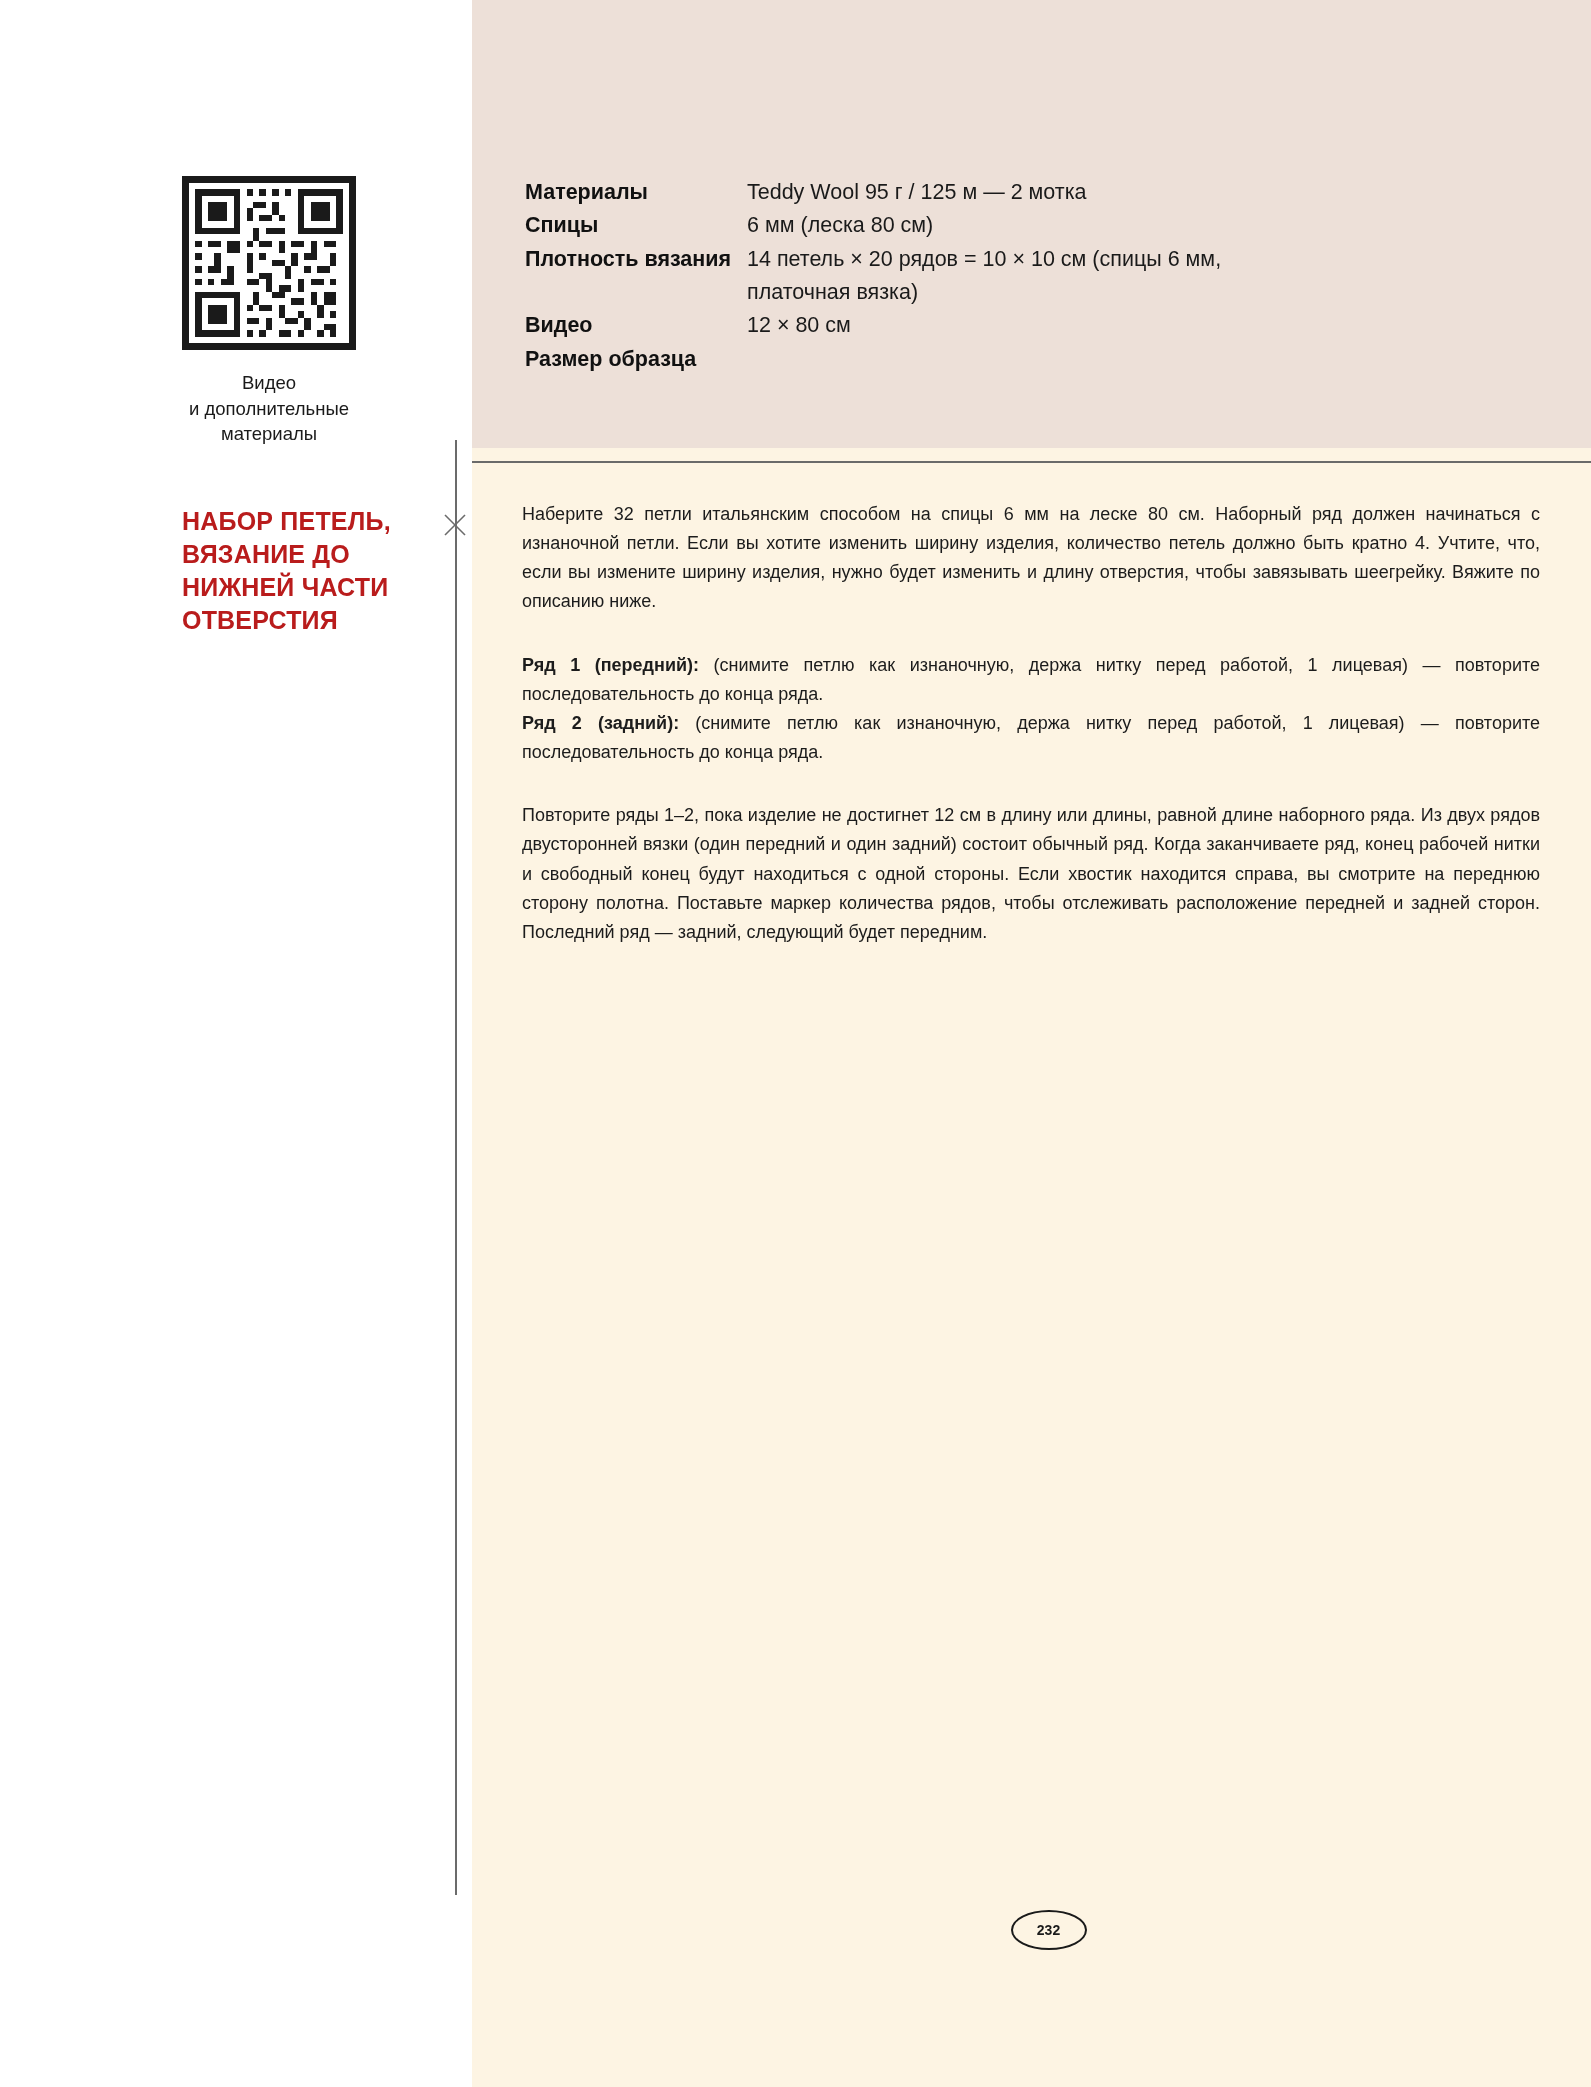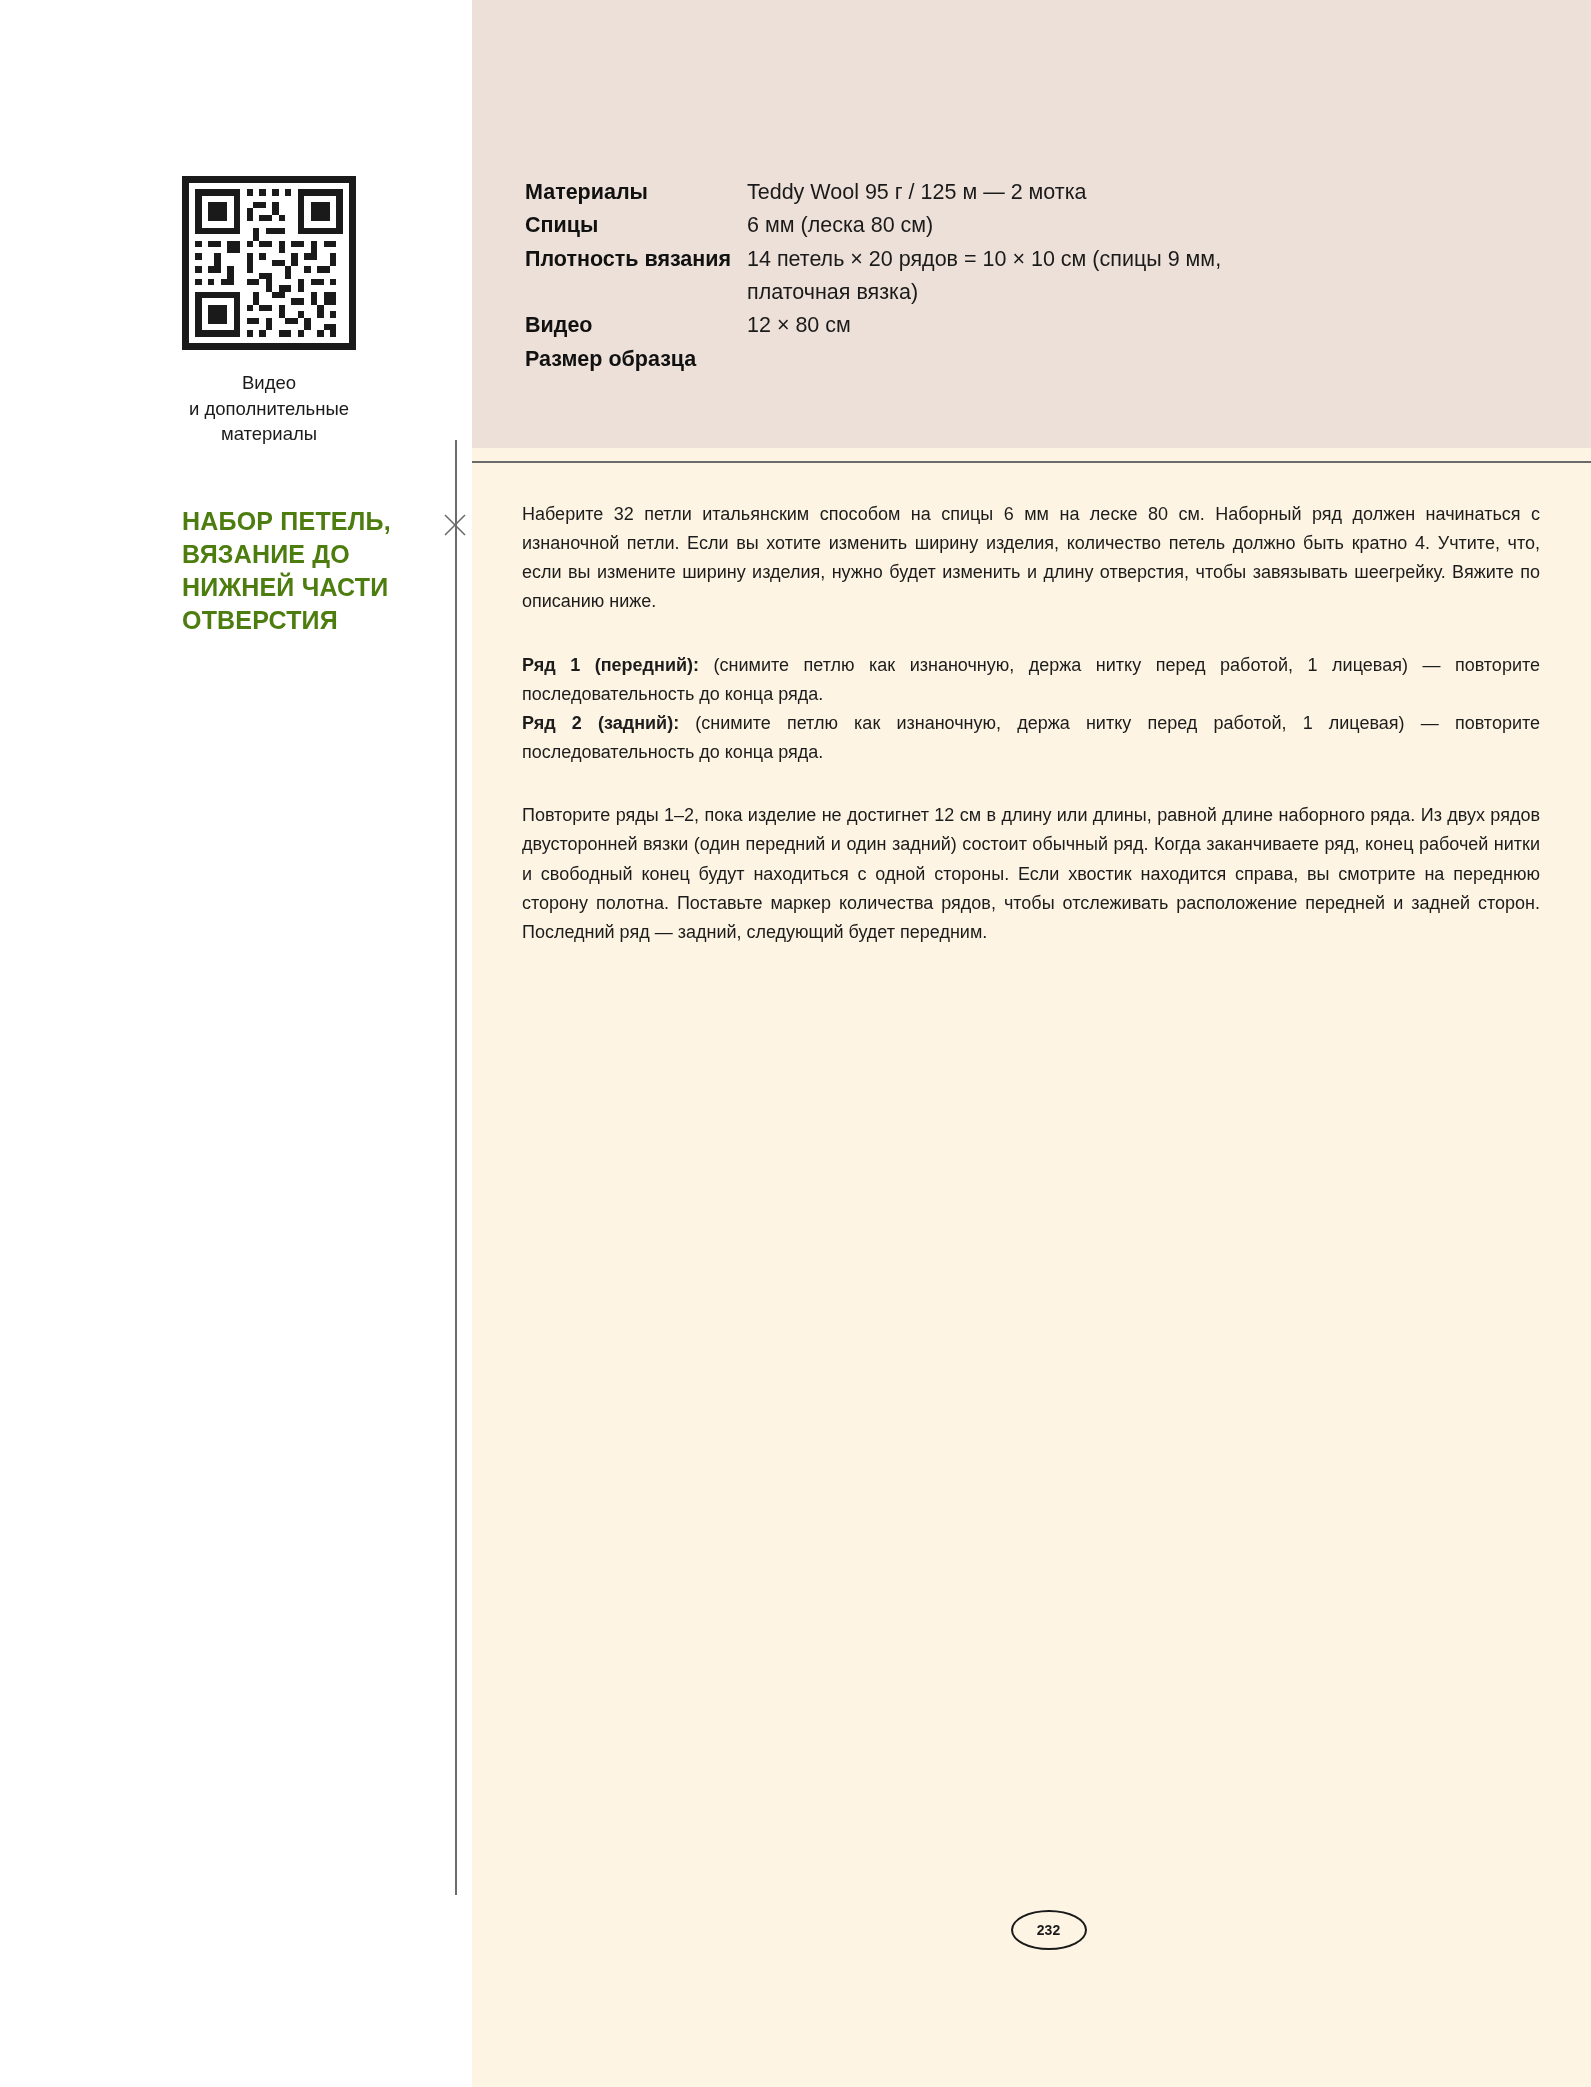--- a/index.html
+++ b/index.html
@@ -92,21 +92,21 @@
   
   .section-heading {
     position: absolute;
     left: 182px;
     top: 505px;
     width: 250px;
     font-size: 25px;
     line-height: 1.32;
     font-weight: bold;
     letter-spacing: 0.2px;
-    color: #4d7c0f;
+    color: #b91c1c;
     text-transform: uppercase;
   }
 
   
   .materials-table {
     position: absolute;
     left: 525px;
     top: 176px;
     width: 1010px;
     font-size: 21.5px;
@@ -300,21 +300,21 @@
       <div class="materials-label">Материалы</div>
       <div class="materials-value">Teddy Wool 95  г / 125 м — 2 мотка</div>
     </div>
     <div class="materials-row">
       <div class="materials-label">Спицы</div>
       <div class="materials-value">6 мм (леска 80 см)</div>
     </div>
     <div class="materials-row">
       <div class="materials-label">Плотность вязания</div>
       <div class="materials-value">
-        <span>14 петель × 20 рядов = 10 × 10 см (спицы 9 мм,</span>
+        <span>14 петель × 20 рядов = 10 × 10 см (спицы 6 мм,</span>
         <span class="cont">платочная вязка)</span>
       </div>
     </div>
     <div class="materials-row">
       <div class="materials-label">Видео</div>
       <div class="materials-value">12 × 80 см</div>
     </div>
     <div class="materials-row">
       <div class="materials-label">Размер образца</div>
     </div>

